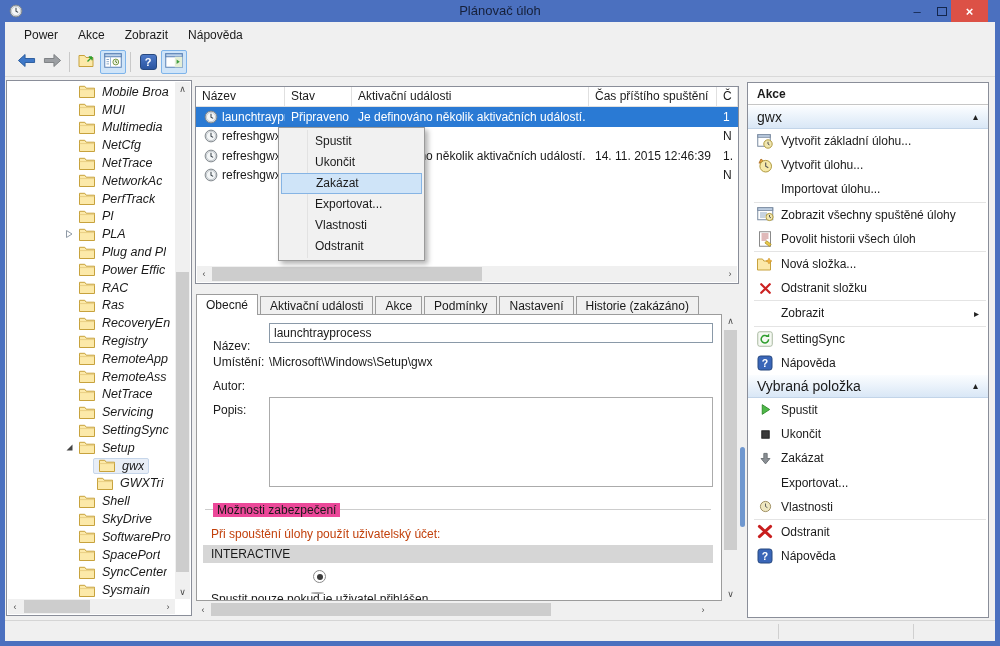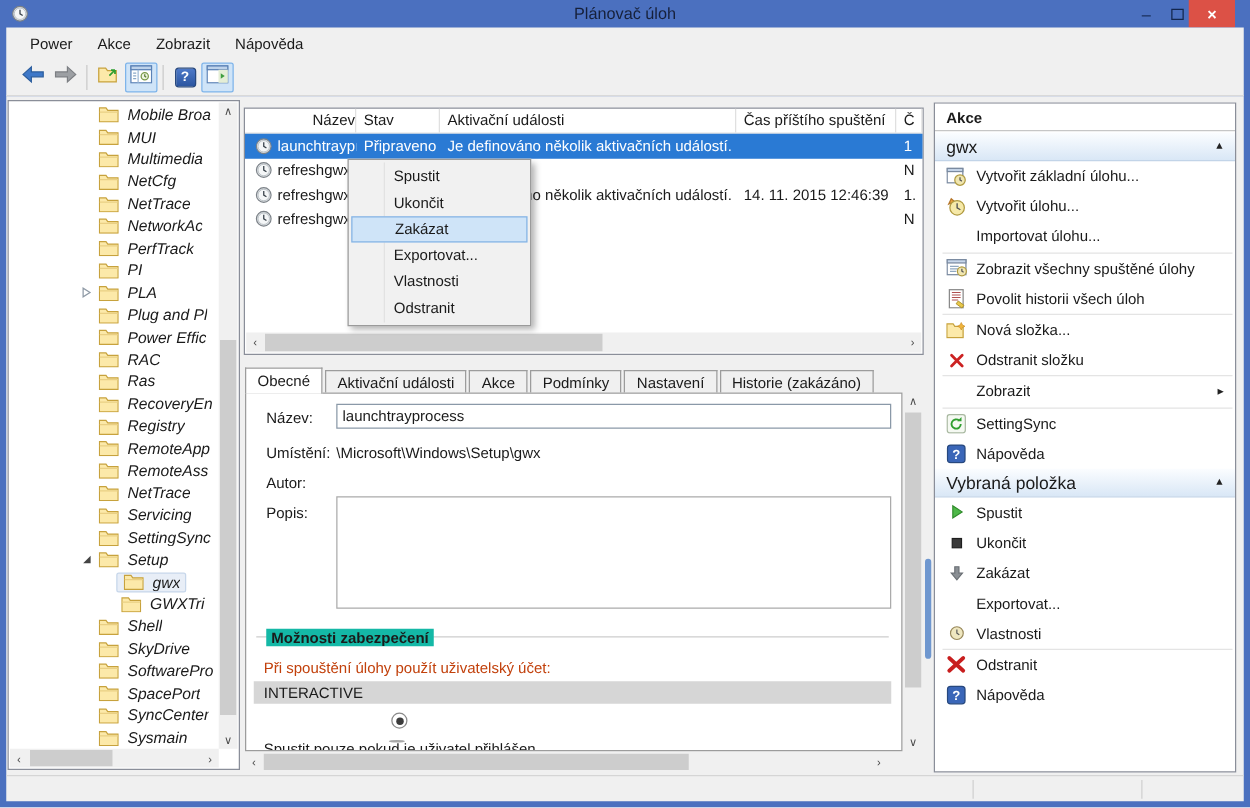--- a/index.html
+++ b/index.html
@@ -45,21 +45,21 @@
   .tree-row { display:flex; align-items:center; height:17.8px; font-size:12.5px; color:#1a1a1a; white-space:nowrap; }
   .tree-exp { width:10px; margin-left:57px; display:flex; align-items:center; }
   .tree-row.lvl2 .tree-exp { margin-left:75px; }
   .tree-folder { margin-left:4px; margin-right:7px; flex:0 0 auto; display:flex; }
   .tree-label { overflow:hidden;font-style:italic; }
   .tree-sel-wrap { display:flex; align-items:center; background:#e8eef7; border:1px solid #c6d6ea; border-radius:2px; padding:0 4px 0 1px; }
 
   
   .lv-header { display:flex; height:20px; border-bottom:1px solid #e0e0e0; font-size:12px; color:#1a1a1a; }
   .lv-hcell { padding:2px 0 0 6px; border-right:1px solid #e0e0e0; overflow:hidden; white-space:nowrap; }
-  .c-name{width:89px;text-align:right;} .c-stav{width:67px;} .c-akt{width:237px;} .c-cas{width:128px;} .c-last{flex:1;}
+  .c-name{width:89px;} .c-stav{width:67px;} .c-akt{width:237px;} .c-cas{width:128px;} .c-last{flex:1;}
   .lv-row { display:flex; align-items:center; height:19.5px; font-size:12px; color:#1a1a1a; white-space:nowrap; }
   .lv-row.selected { background:#2a7ad4; color:#fff; }
   .lv-cell { padding-left:6px; overflow:hidden; white-space:nowrap; flex:0 0 auto; }
   .row-clock { margin:0 4px 0 2px; flex:0 0 auto; display:flex; }
   .name-inner { display:flex; align-items:center; overflow:hidden; }
 
   
   .ctx-menu { left:278px; top:127px; width:147px; background:#f1f1f1; border:1px solid #9b9b9b; box-shadow:3px 3px 5px rgba(0,0,0,.3); padding:3px 2px; z-index:60; }
   .ctx-gutter { position:absolute; left:28px; top:2px; bottom:2px; width:1px; background:#e2e2e2; }
   .ctx-item { position:relative; height:21px; line-height:21px; padding-left:34px; font-size:12px; color:#1a1a1a; }
@@ -68,21 +68,21 @@
   
   .tabstrip { position:absolute; left:1px; top:2px; display:flex; align-items:flex-end; height:21px; }
   .tab { border:1px solid #9c9c9c; border-bottom:none; background:#f0f0f0; font-size:12px; color:#1a1a1a; padding:2px 9px 3px 9px; margin-right:2px; height:19px; }
   .tab.active { background:#fff; height:21px; padding-top:3px; position:relative; z-index:2; }
   .detail-body { position:absolute; left:1px; top:22px; width:526px; height:287px; background:#fff; border:1px solid #9c9c9c; overflow:hidden; }
   .fld-label { position:absolute; left:16px; font-size:12px; color:#1a1a1a; }
   .fld-input { position:absolute; left:72px; width:444px; height:20px; border:1px solid #8a99a8; background:#fff; font-size:12px; padding:2px 4px; color:#1a1a1a; font-family:"Liberation Sans","DejaVu Sans",sans-serif; }
   .fld-flat { position:absolute; left:72px; font-size:12px; color:#1a1a1a; }
   .fld-textarea { position:absolute; left:72px; top:82px; width:444px; height:90px; border:1px solid #ababab; background:#fff; }
   .groupbox-line { position:absolute; left:8px; right:10px; top:194px; border-top:1px solid #cdcdcd; }
-  .groupbox-title { position:absolute; left:16px; top:188px; background:#14b8a6; padding:0 4px; font-size:12px; color:#1a1a1a;font-weight:bold; }
+  .groupbox-title { position:absolute; left:16px; top:188px; background:#ec4899; padding:0 4px; font-size:12px; color:#1a1a1a; }
   .sec-row1 { position:absolute; left:14px; top:212px; font-size:12px; color:#c2410c; }
   .interactive-bar { position:absolute; left:6px; right:8px; top:230px; height:18px; background:#d6d6d6; font-size:12px; color:#1a1a1a; padding:2px 0 0 8px; }
   .radio-row { position:absolute; left:14px; display:flex; align-items:center; gap:9px; font-size:12px; color:#1a1a1a;flex-direction:column; }
   .radio { width:13px; height:13px; border:1px solid #8a8a8a; border-radius:50%; background:#fff; display:flex; align-items:center; justify-content:center; }
   .radio .dot { width:6px; height:6px; border-radius:50%; background:#3c3c3c; }
   .radio-clip { height:11px; overflow:hidden; opacity:.75; }
 
   
   .ap-title { position:absolute; left:0; top:0; width:100%; height:22px; border-bottom:1px solid #c6c6c6; font-size:12px; font-weight:bold; color:#1a1a1a; padding:4px 0 0 9px; background:#fff; }
   .ap-sec-hdr { position:relative; width:100%; height:23px; background:linear-gradient(#fbfdff,#d9e7f6); border-bottom:1px solid #c2d4e8; font-size:14px; color:#1a1a1a; padding:3px 0 0 9px; }
@@ -647,21 +647,21 @@
   <div class="abs detail-pane">
     <div class="tabstrip" id="tabstrip">
         <div class="tab active">Obecné</div>
         <div class="tab">Aktivační události</div>
         <div class="tab">Akce</div>
         <div class="tab">Podmínky</div>
         <div class="tab">Nastavení</div>
         <div class="tab">Historie (zakázáno)</div>
       </div>
     <div class="detail-body">
-      <div class="fld-label" style="top:12px;">Název:</div>
+      <div class="fld-label" style="top:24px;">Název:</div>
       <input class="fld-input" style="top: 8px;" value="launchtrayprocess">
       <div class="fld-label" style="top:40px;">Umístění:</div>
       <div class="fld-flat" style="top:40px;">\Microsoft\Windows\Setup\gwx</div>
       <div class="fld-label" style="top:64px;">Autor:</div>
       <div class="fld-label" style="top:88px;">Popis:</div>
       <div class="fld-textarea"></div>
       <div class="groupbox-line"></div>
       <div class="groupbox-title">Možnosti zabezpečení</div>
       <div class="sec-row1">Při spouštění úlohy použít uživatelský účet:</div>
       <div class="interactive-bar">INTERACTIVE</div>

